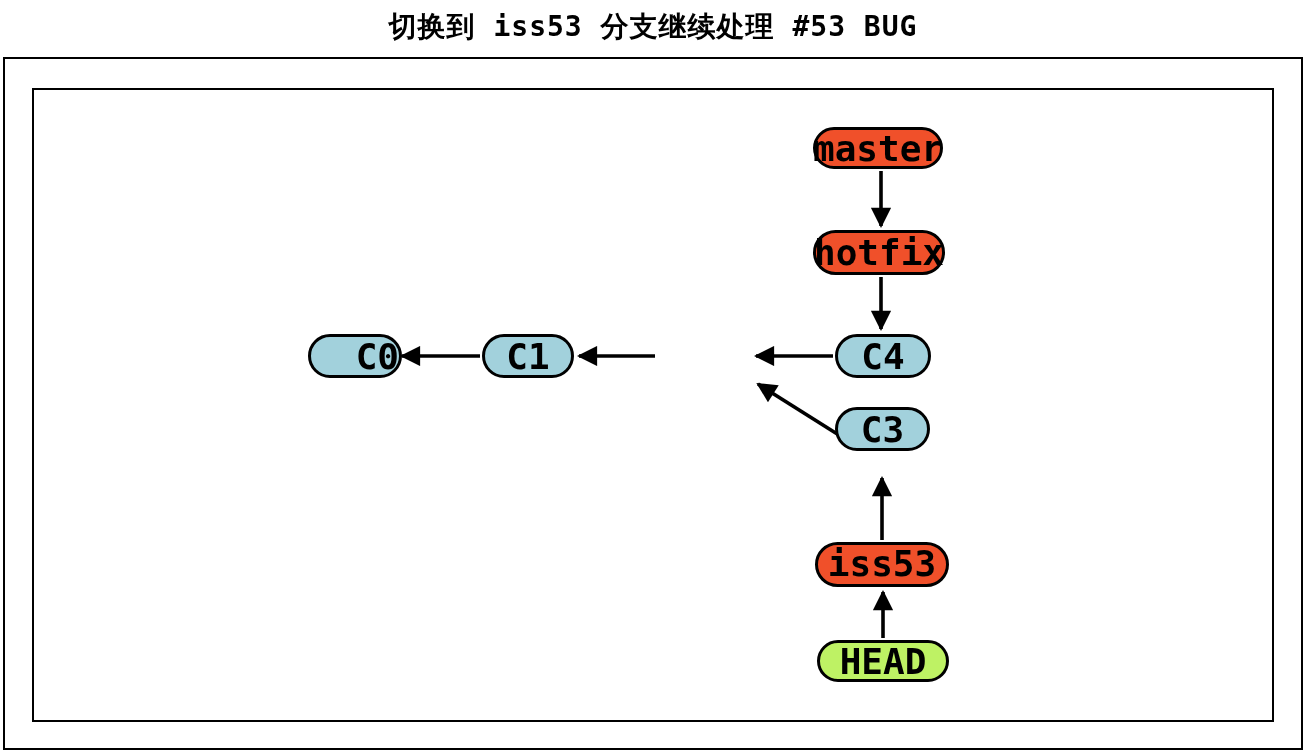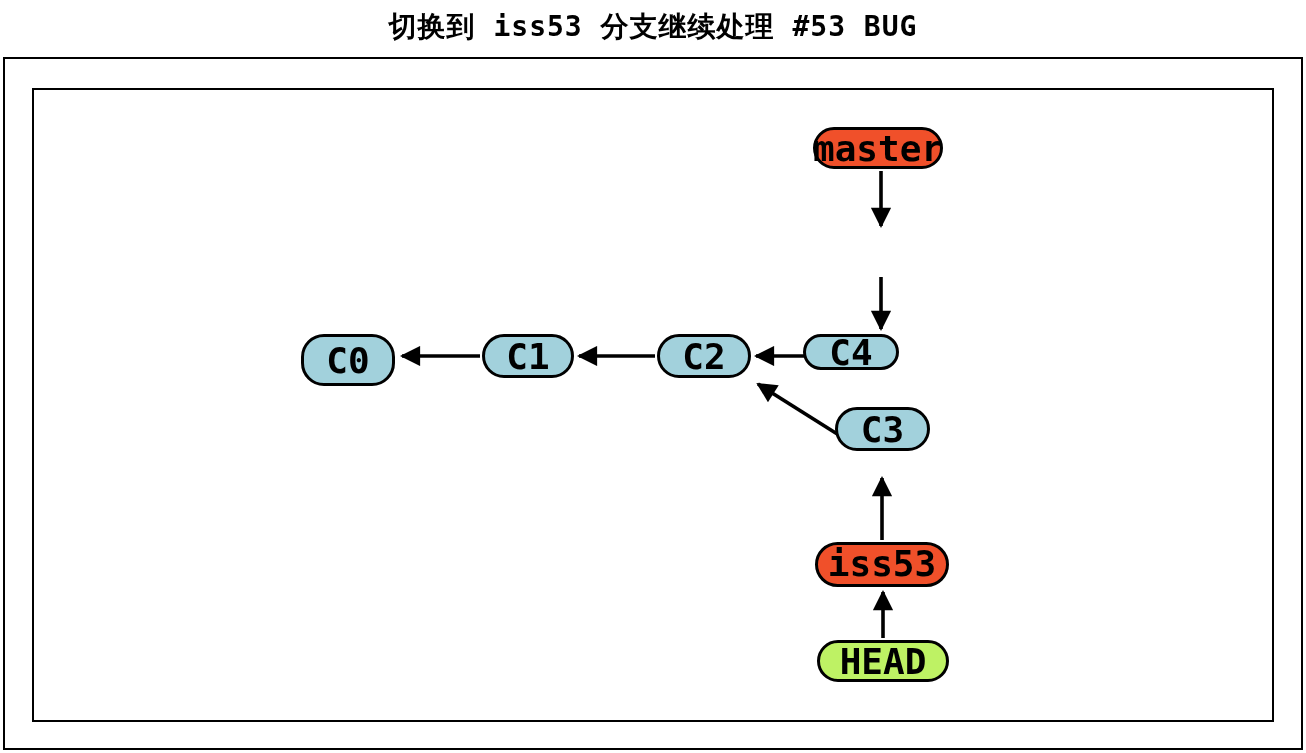--- a/index.html
+++ b/index.html
@@ -67,24 +67,24 @@
     font-size: 36px;
     color: #000000;
     font-family: "DejaVu Sans Mono", "Liberation Mono", monospace;
   }
   .node.branch { background: #F0502A; }
   .node.commit { background: #A2D1DC; }
   .node.head   { background: #bef264; }
 
   .n-master { left: 813px; top: 127px; width: 130px; height: 42px; }
   .n-hotfix { left: 813px; top: 230px; width: 132px; height: 45px; }
-  .n-c4     { left: 803px; top: 334px; width: 96px;  height: 36px; }
+  .n-c4     { left: 835px; top: 334px; width: 96px;  height: 44px; }
   .n-c2     { left: 657px; top: 334px; width: 94px;  height: 44px; }
   .n-c1     { left: 482px; top: 334px; width: 92px;  height: 44px; text-align: right; }
-  .n-c0     { left: 301px; top: 334px; width: 94px;  height: 52px; }
+  .n-c0     { left: 308px; top: 334px; width: 94px;  height: 44px; justify-content: flex-end; }
   .n-c3     { left: 835px; top: 407px; width: 95px;  height: 44px; }
   .n-iss53  { left: 815px; top: 542px; width: 134px; height: 45px; align-items: flex-end; }
   .n-head   { left: 817px; top: 640px; width: 132px; height: 42px; }
 </style>
 </head>
 <body>
 
 <div class="stage">
 
   <div class="title">切换到 iss53 分支继续处理 #53 BUG</div>
@@ -113,32 +113,32 @@
 
     <line x1="882" y1="540" x2="882" y2="478" stroke="#000000" stroke-width="3.6" marker-end="url(#arrow)"></line>
 
     <line x1="883" y1="638" x2="883" y2="592" stroke="#000000" stroke-width="3.6" marker-end="url(#arrow)"></line>
   </svg>
 
   <div class="node branch n-master">
     <span>master</span>
   </div>
 
+  <div class="node branch n-hotfix">
+    <span>hotfix</span>
+  </div>
 
   <div class="node commit n-c4">
     <span>C4</span>
   </div>
 
   <div class="node commit n-c3">
     <span>C3</span>
   </div>
 
-  <div class="node commit n-c2">
-    <span>C2</span>
-  </div>
 
   <div class="node commit n-c1">
     <span>C1</span>
   </div>
 
   <div class="node commit n-c0">
     <span>C0</span>
   </div>
 
   <div class="node branch n-iss53">

